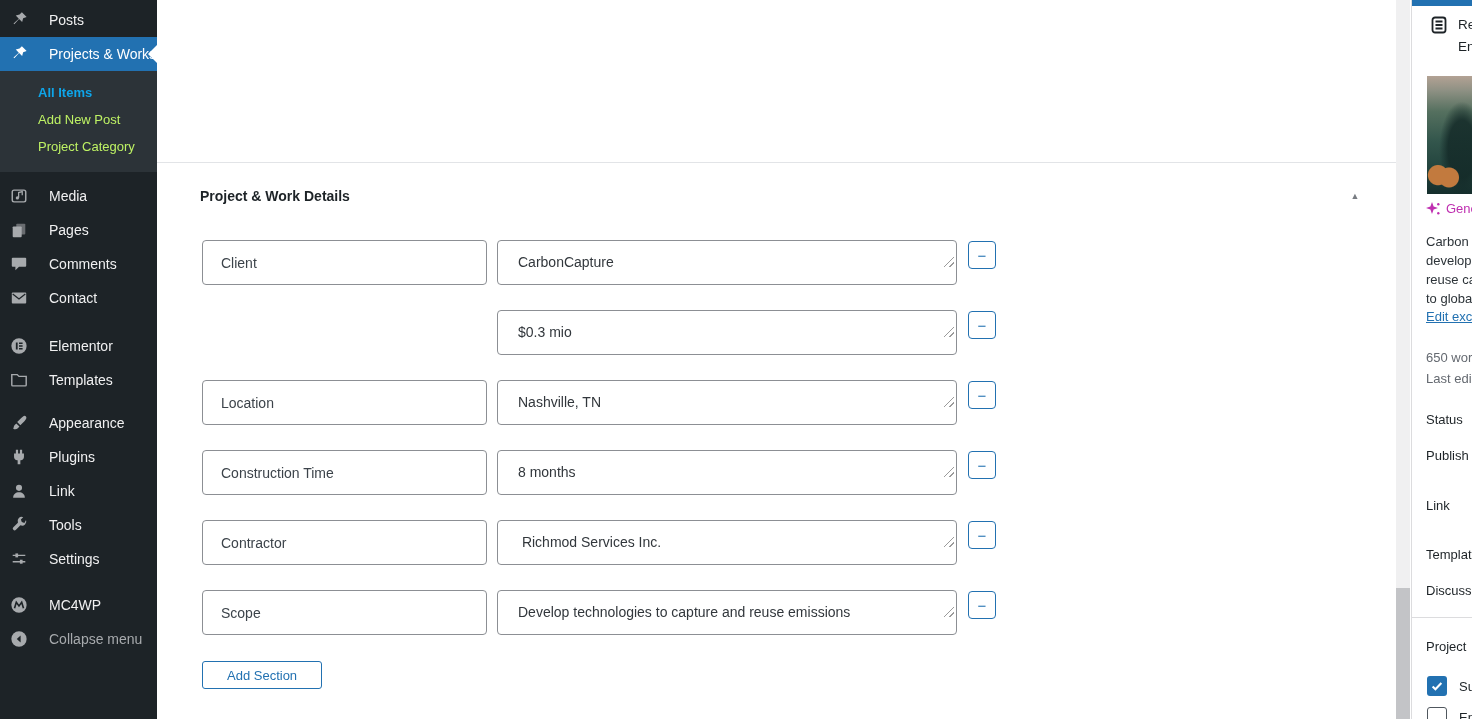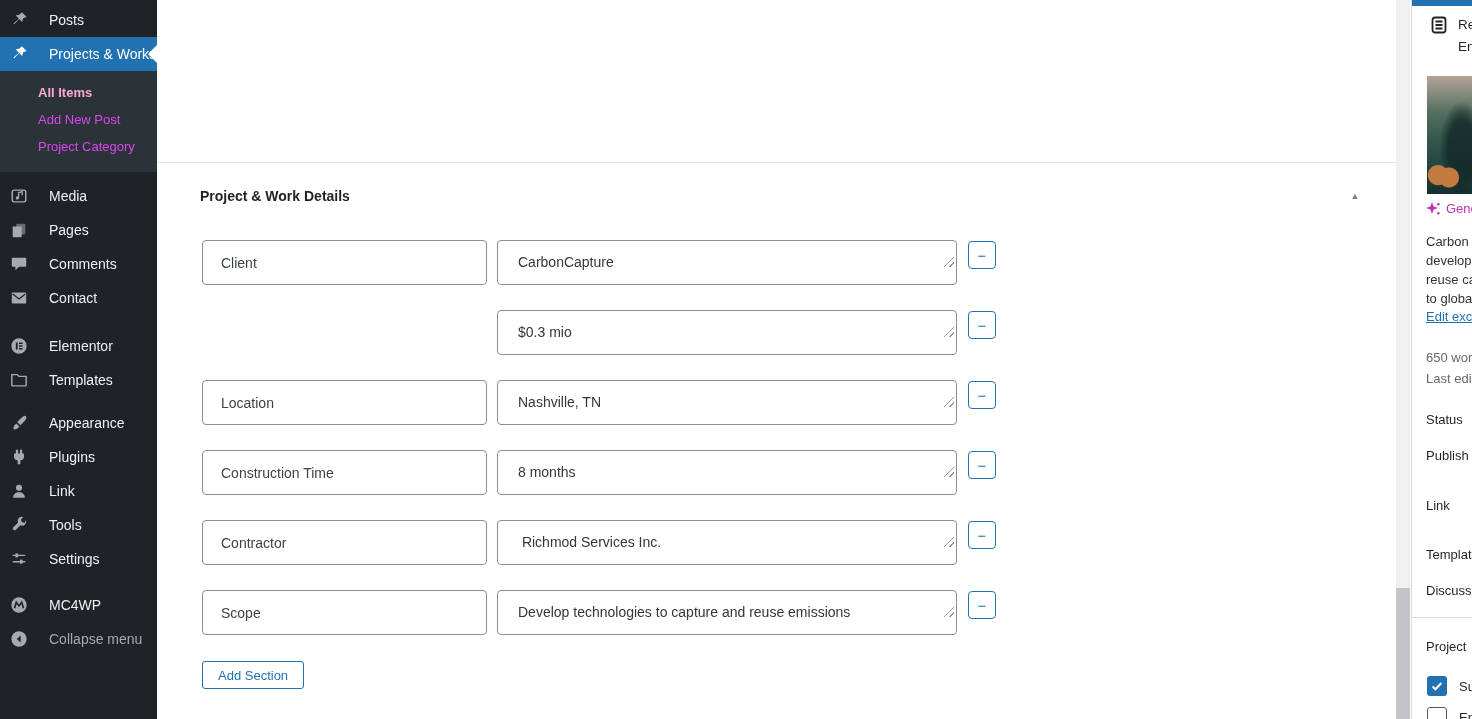--- a/index.html
+++ b/index.html
@@ -8,43 +8,43 @@
 
   
   .sidebar { position:absolute; left:0; top:0; width:157px; height:719px; background:#1d2327; color:#f0f0f1; }
   .menu-item { height:34px; display:flex; align-items:center; padding-left:10px; gap:21px; font-size:14px; cursor:pointer; position:relative; }
   .menu-item .mi { color:#a7aaad; flex:0 0 18px; }
   .menu-item.active { background:#2271b1; color:#fff; }
   .menu-item.active .mi { color:#fff; }
   .notch { position:absolute; right:0; top:50%; transform:translateY(-50%); width:0; height:0;
            border-top:9px solid transparent; border-bottom:9px solid transparent; border-right:9px solid #fff; }
   .submenu { background:#2c3338; padding:8px 0 12px; }
-  .submenu-item { padding:6px 0 6px 38px; font-size:13px; color:#d946ef; cursor:pointer; }
-  .submenu-item.current { color:#f9a8d4; font-weight:bold; }
+  .submenu-item { padding:6px 0 6px 38px; font-size:13px; color:#bef264; cursor:pointer; }
+  .submenu-item.current { color:#0ea5e9; font-weight:bold; }
   .dim { color:#a7aaad; }
   .mt7{margin-top:7px;} .mt14{margin-top:14px;} .mt9{margin-top:9px;} .mt12{margin-top:12px;} .mt3{margin-top:3px;}
 
   
   .main { position:absolute; left:157px; top:0; width:1239px; height:719px; background:#fff; }
   .top-divider { position:absolute; left:0; top:162px; width:100%; height:1px; background:#e2e4e7; }
   .mb-title { position:absolute; left:43px; top:188px; font-size:14px; font-weight:bold; color:#1d2327; }
   .mb-toggle { position:absolute; left:1190px; top:188px; width:16px; height:16px; border:none; background:none;
                color:#787c82; font-size:9px; cursor:pointer; }
   .field-row { position:absolute; left:45px; width:980px; height:45px; }
   .label-input { position:absolute; left:0; top:0; width:285px; height:45px; border:1px solid #8c8f94; border-radius:4px;
                  padding:0 10px 0 18px; font-family:inherit; font-size:14px; color:#3c434a; background:#fff; }
   .value-wrap { position:absolute; left:295px; top:0; width:460px; height:31px; }
   .value-ta { width:460px; height:45px; border:1px solid #8c8f94; border-radius:4px; resize:none; overflow:hidden;
               padding:13px 24px 0 20px; font-family:inherit; font-size:14px; color:#32373c; background:#fff; line-height:17px; }
   .resize-h { position:absolute; right:3px; bottom:4px; width:11px; height:11px; cursor:nwse-resize;
               clip-path:polygon(100% 0,100% 100%,0 100%);
               background:repeating-linear-gradient(135deg,#9b9b9b 0 1px,transparent 1px 4px); }
   .minus-btn { position:absolute; left:766px; top:1px; width:28px; height:28px; background:#fff;
                border:1.5px solid #2271b1; border-radius:4px; color:#2271b1; font-size:15px; line-height:1; cursor:pointer; }
-  .add-btn { position:absolute; left:45px; top:661px; height:28px; padding:0 15px; background:#fff;
+  .add-btn { position:absolute; left:45px; top:661px; height:28px; padding:0 24px; background:#fff;
              border:1px solid #2271b1; border-radius:3px; color:#2271b1; font-size:13px; font-family:inherit; cursor:pointer; }
 
   
   .scrollbar { position:absolute; left:1396px; top:0; width:14px; height:719px; background:#f0f0f1; }
   .scroll-thumb { position:absolute; left:0; top:588px; width:14px; height:131px; background:#c3c4c7; }
 
   
   .rpanel { position:absolute; left:1411px; top:0; width:61px; height:719px; background:#fff; border-left:1px solid #dcdcde; }
   .rp-bluebar { position:absolute; left:0; top:0; width:61px; height:6px; background:#2271b1; }
   .rp-doc-icon { position:absolute; left:19px; top:16px; }

